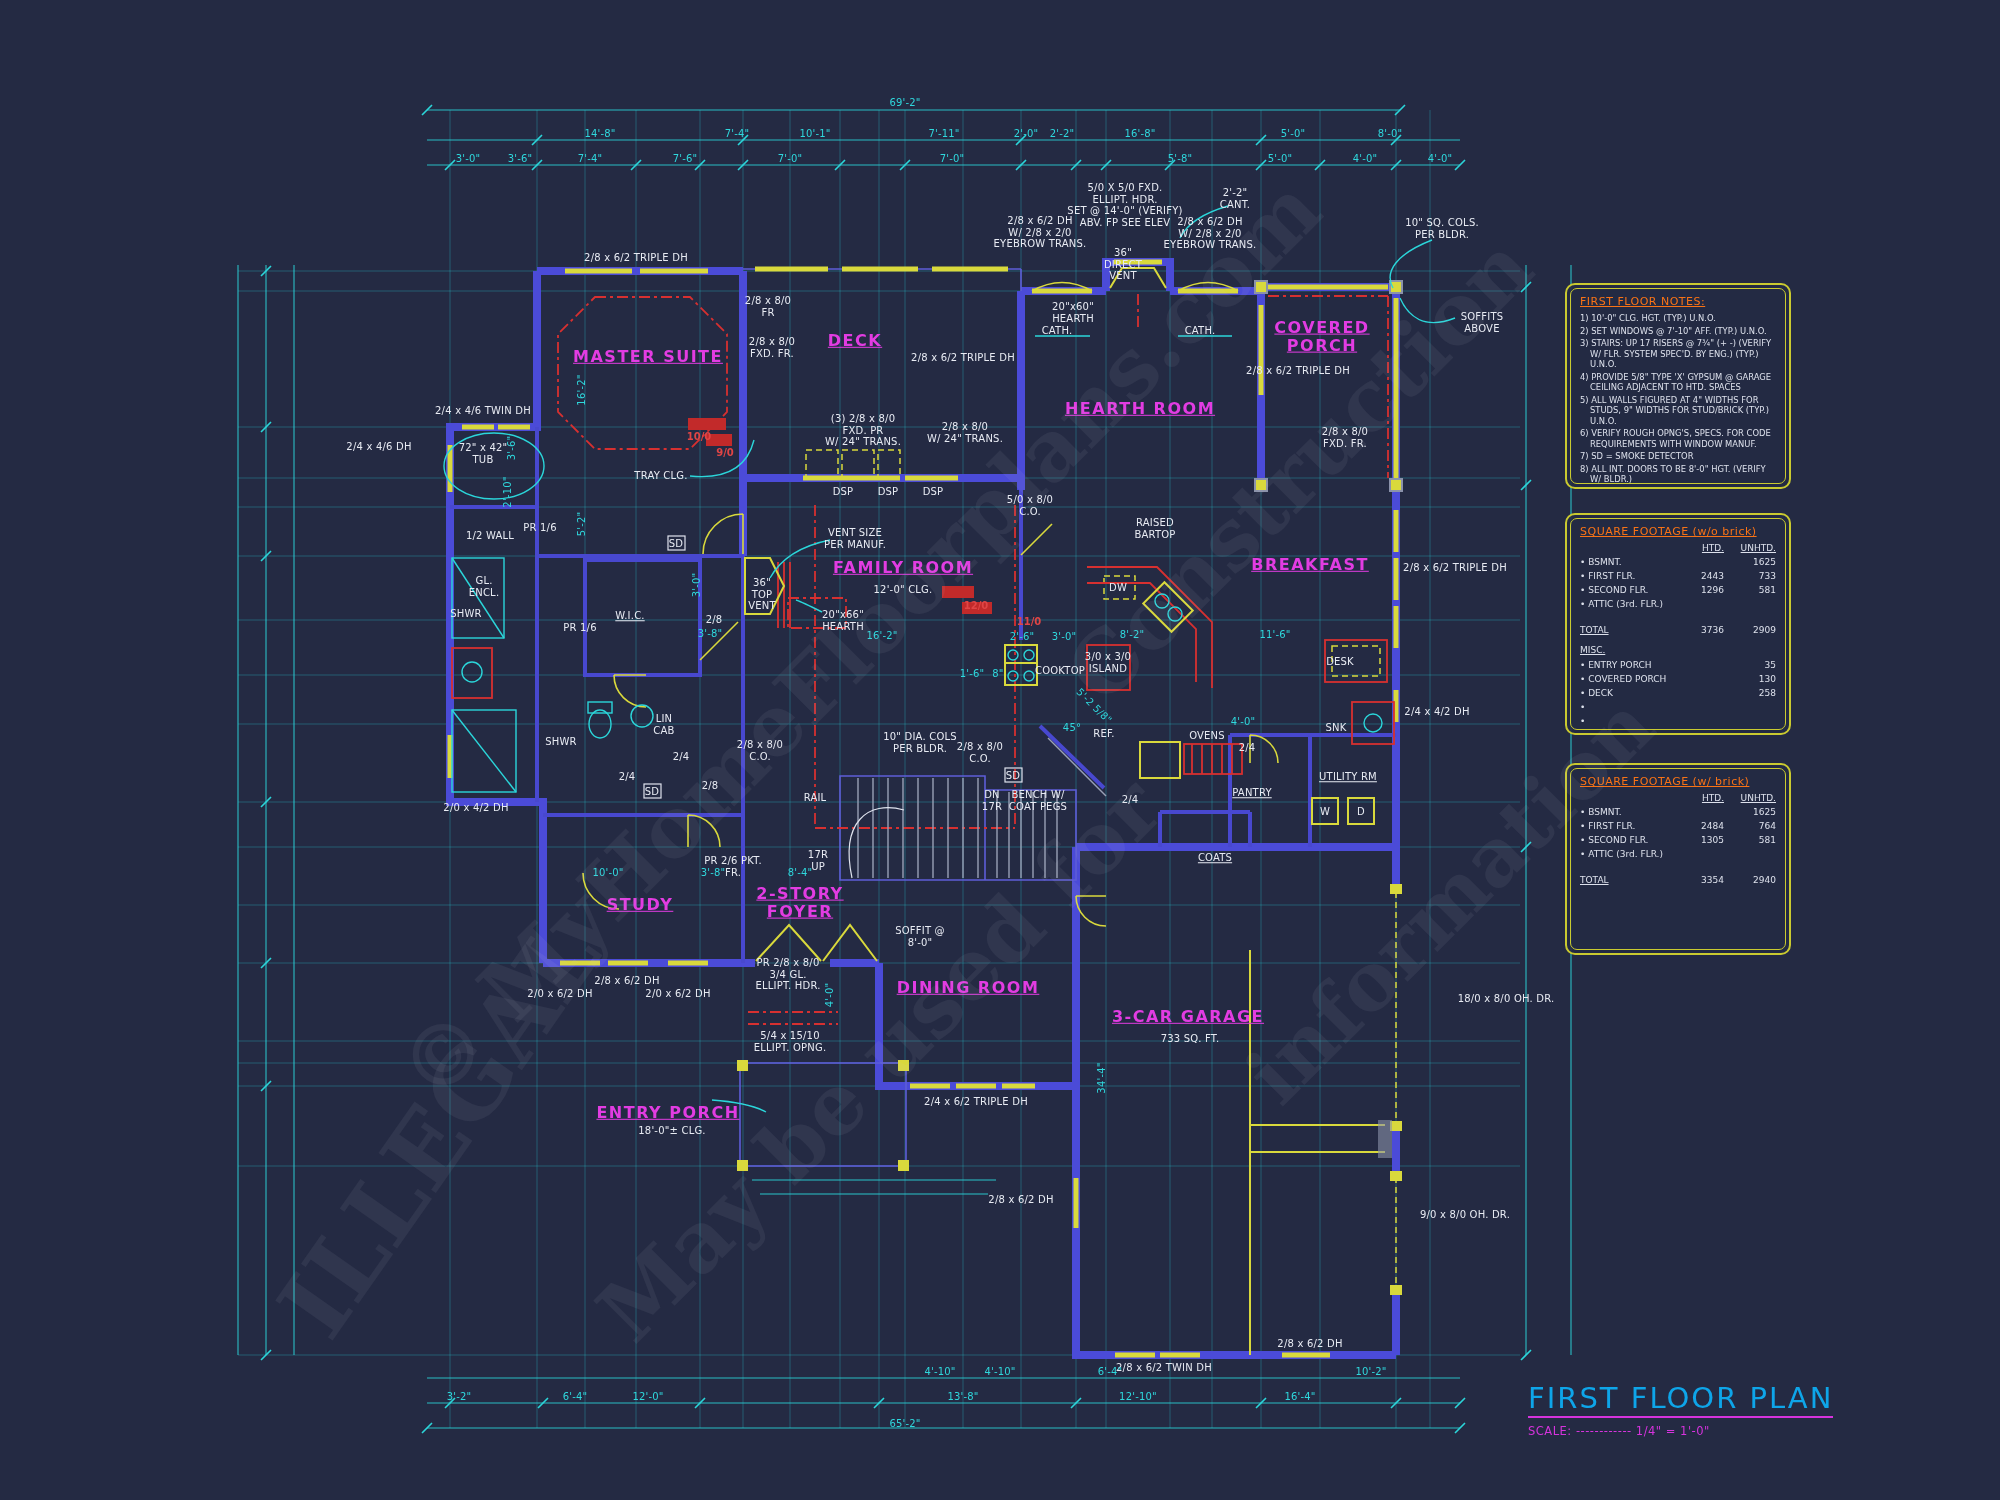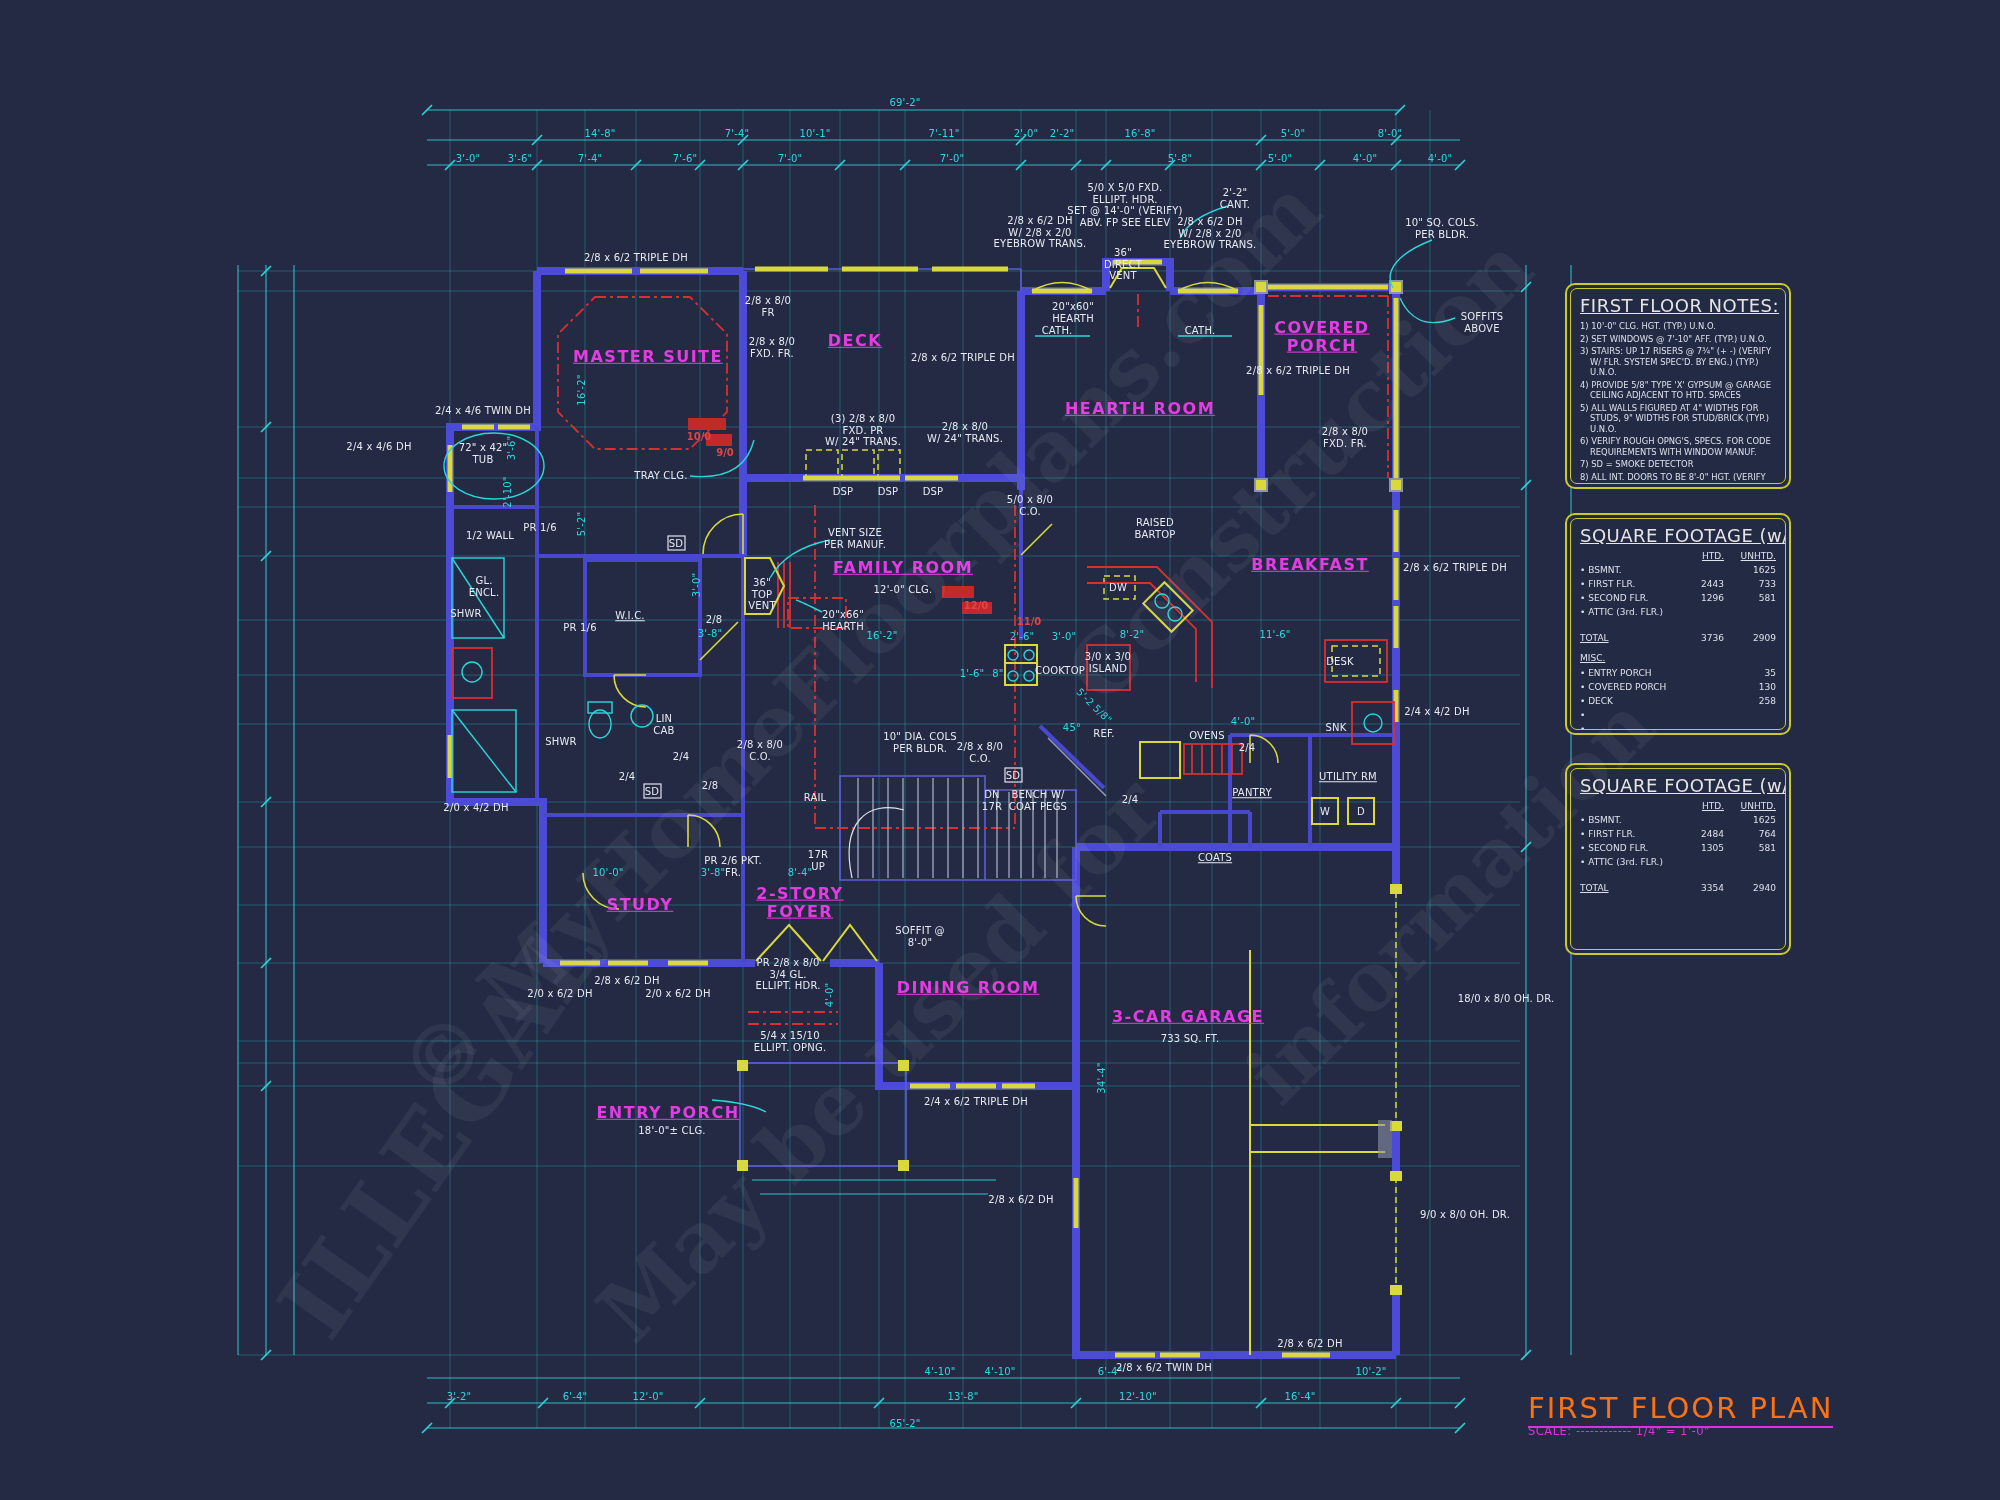--- a/index.html
+++ b/index.html
@@ -33,30 +33,30 @@
   .lbl{position:absolute;transform:translate(-50%,-50%);white-space:pre-line;text-align:center;line-height:1.15;}
   .room{color:#e23ce2;font-size:16px;font-weight:bold;letter-spacing:1.5px;text-decoration:underline;}
   .anno{color:#e8ebf3;font-size:10px;letter-spacing:.2px;}
   .anno.u{text-decoration:underline;}
   .dim{color:#2fd8dd;font-size:10px;letter-spacing:.2px;}
   .mark{color:#e04545;font-size:10px;font-weight:bold;}
   .wm{color:rgba(208,214,232,0.07);font-family:"DejaVu Serif", "Liberation Serif", serif;font-weight:bold;white-space:nowrap;z-index:5;}
   
   .panel{position:absolute;border:2px solid #caca30;border-radius:10px;padding:3px;background:rgba(36,42,67,0.92);box-sizing:border-box;}
   .panel-inner{border:1.6px solid #caca30;border-radius:7px;height:100%;box-sizing:border-box;padding:6px 9px;overflow:hidden;}
-  .panel-title{color:#e5e5e5;font-size:18px;letter-spacing:.5px;text-decoration:underline;margin-bottom:5px;white-space:nowrap;}
+  .panel-title{color:#f97316;font-size:11px;letter-spacing:.5px;text-decoration:underline;margin-bottom:5px;white-space:nowrap;}
   .note{color:#dde1ec;font-size:8.4px;line-height:1.25;margin-bottom:2px;padding-left:10px;text-indent:-10px;}
   .sqgrid{display:grid;grid-template-columns:1fr 44px 52px;font-size:9px;color:#dde1ec;row-gap:4px;}
   .num{text-align:right;}
   .sq-head{text-decoration:underline;}
   .tot{text-decoration:underline;}
   .sq-space{height:8px;}
   .misc-title{font-size:9px;color:#dde1ec;text-decoration:underline;margin:10px 0 5px 0;}
   
-  .plan-title{position:absolute;color:#f97316;font-size:29px;letter-spacing:2px;border-bottom:2px solid #d633dd;padding-bottom:1px;white-space:nowrap;margin-top:10px;}
+  .plan-title{position:absolute;color:#0ea5e9;font-size:29px;letter-spacing:2px;border-bottom:2px solid #d633dd;padding-bottom:1px;white-space:nowrap;}
   .plan-scale{position:absolute;color:#d633dd;font-size:11.5px;letter-spacing:.5px;white-space:nowrap;}
 </style>
 </head>
 <body>
 
 <svg width="2000" height="1500" viewBox="0 0 2000 1500">
 
   <g>
     <path class="cyf" d="M450,110 V1428 M537,110 V1428 M585,110 V1428 M636,110 V1428 M700,110 V1428 M743,110 V1428 M790,110 V1428 M840,110 V1428 M879,110 V1428 M905,110 V1428 M963,110 V1428 M1021,110 V1428 M1076,110 V1428 M1106,110 V1428 M1170,110 V1428 M1212,110 V1428 M1261,110 V1428 M1320,110 V1428 M1396,110 V1428 M1430,110 V1428"></path>
     <path class="cyf" d="M238,271 H1520 M238,291 H1520 M238,427 H1520 M238,478 H1520 M238,507 H1520 M238,556 H1520 M238,620 H1520 M238,675 H1520 M238,724 H1520 M238,802 H1520 M238,847 H1520 M238,905 H1520 M238,963 H1520 M238,1041 H1520 M238,1063 H1520 M238,1086 H1520 M238,1166 H1520 M238,1355 H1520"></path>

